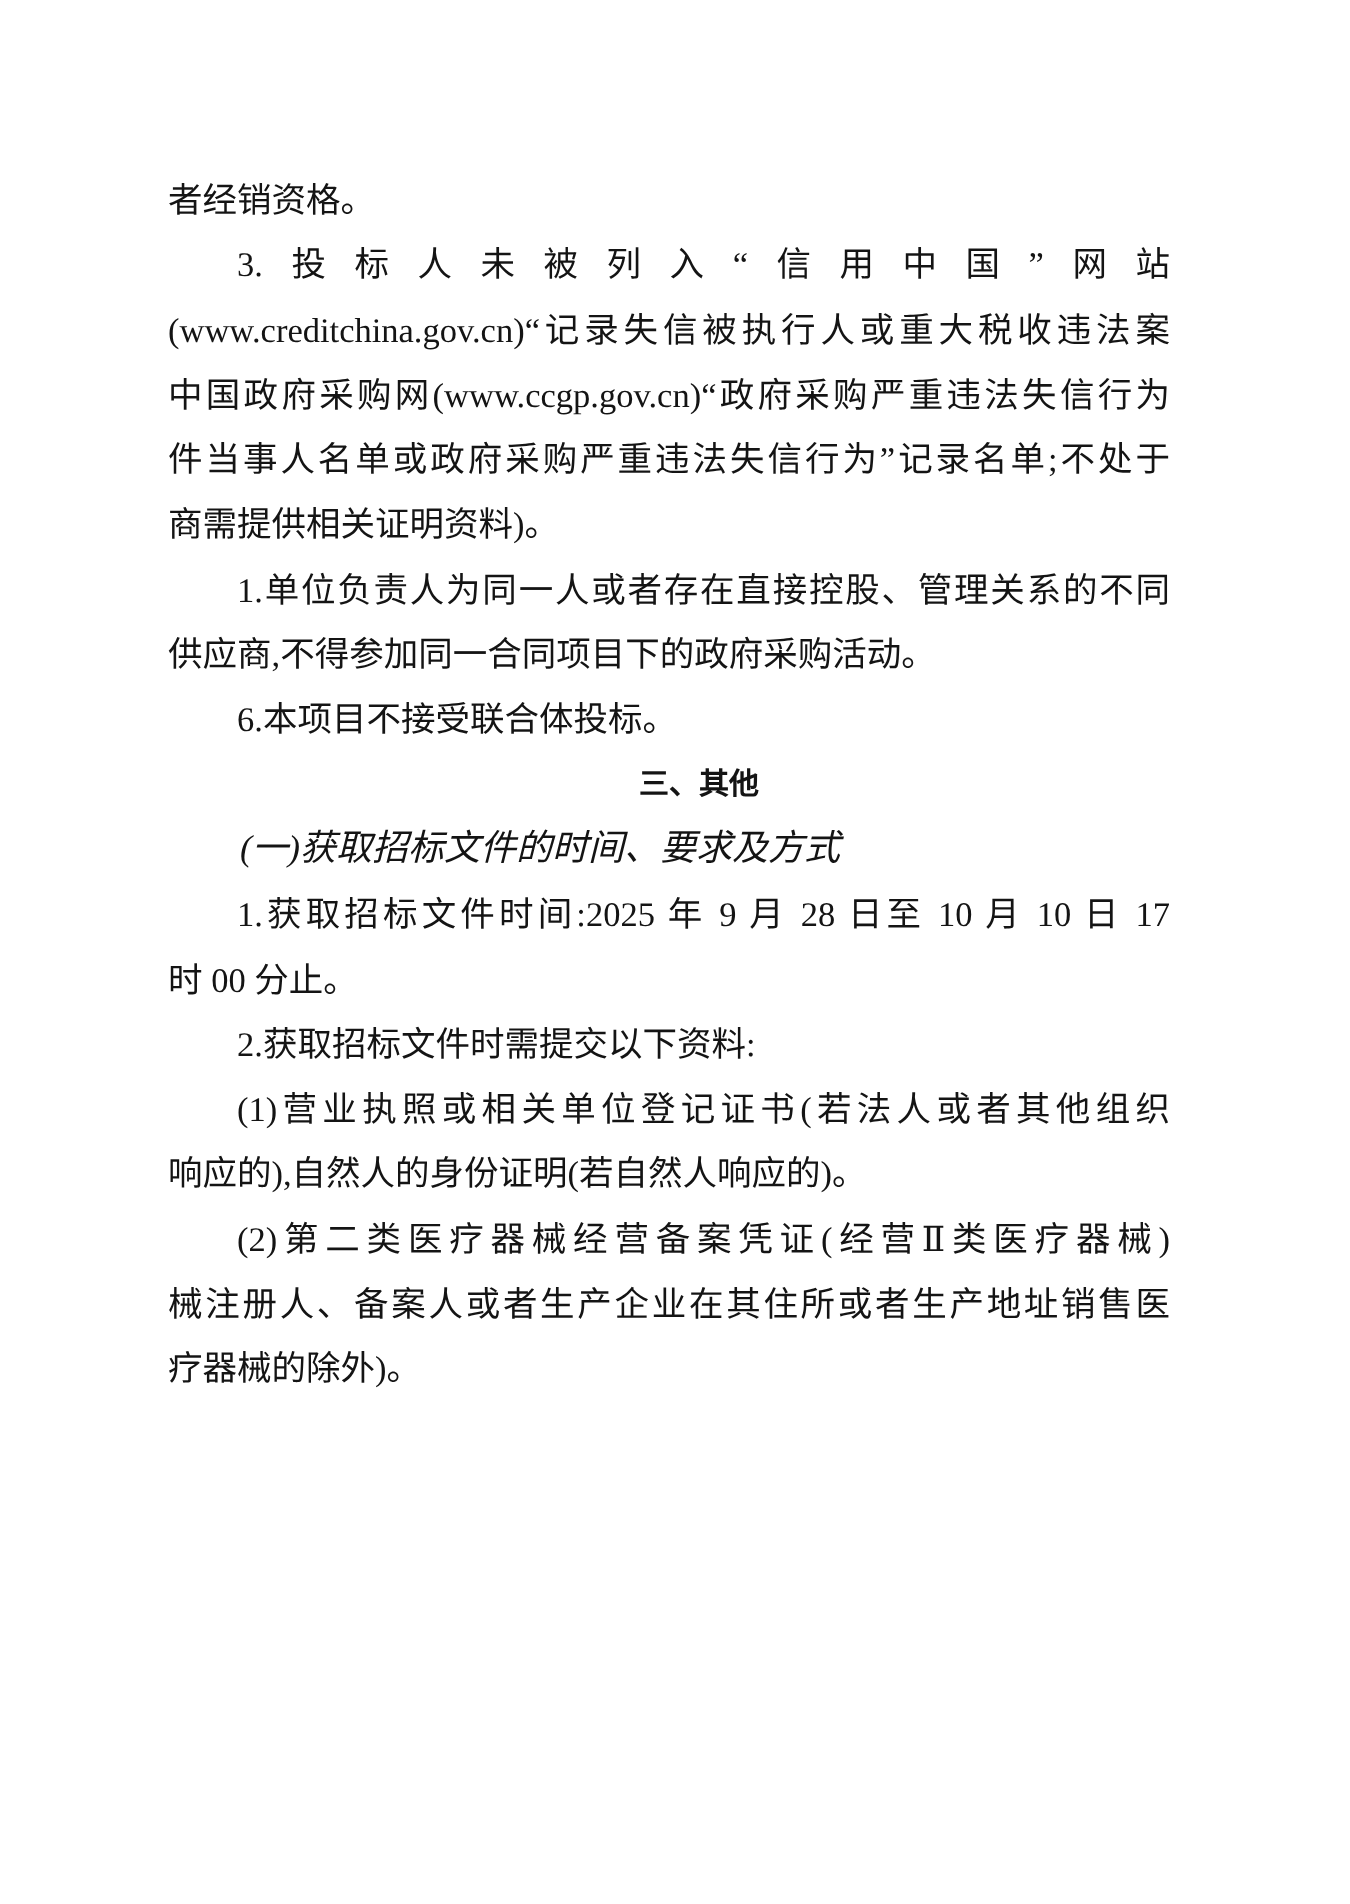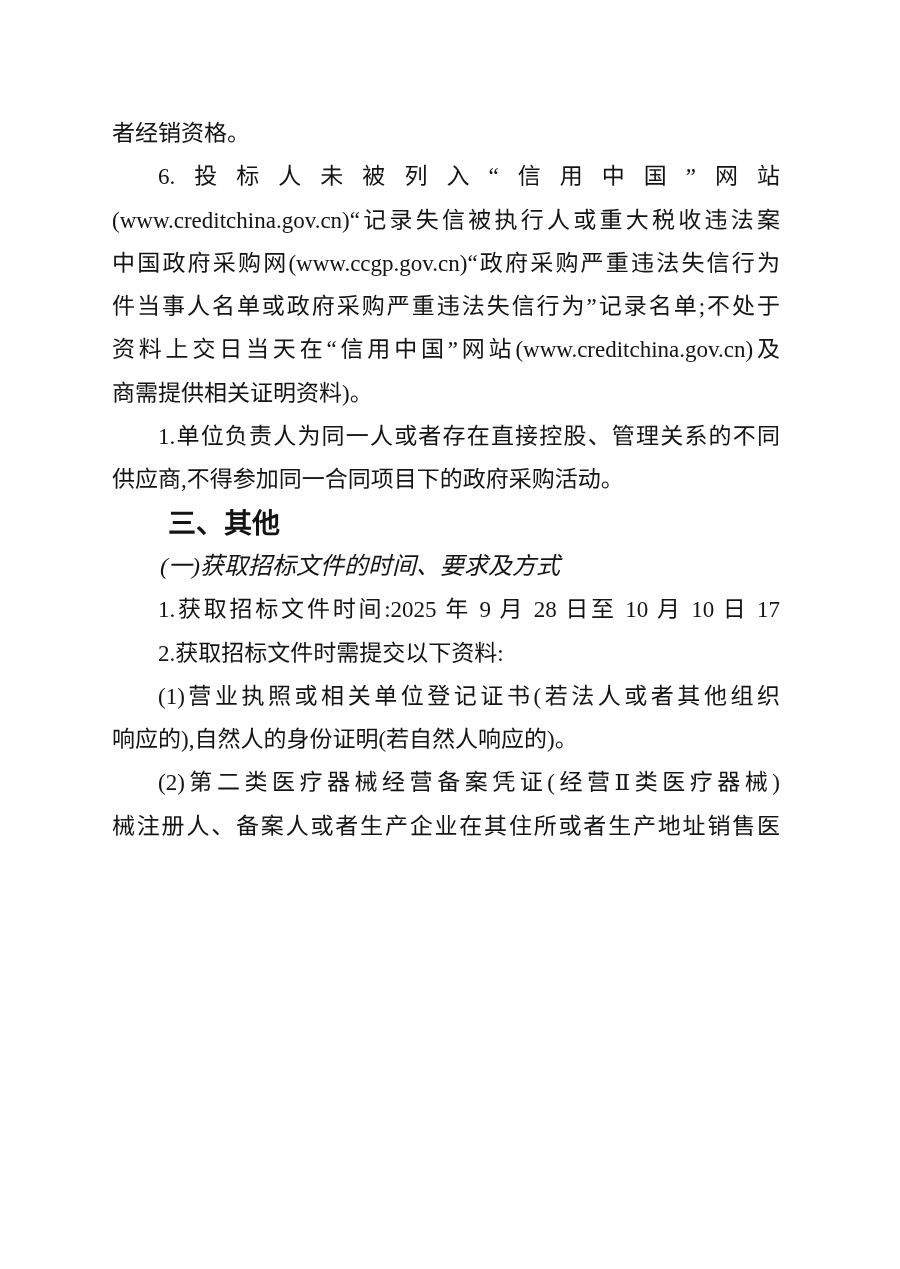--- a/index.html
+++ b/index.html
@@ -33,21 +33,22 @@
     text-indent: 2em;
   }
   .line.fill {
     text-align: justify;
     text-align-last: justify;
     -moz-text-align-last: justify;
   }
   .line.bold {
     font-weight: bold;
     font-family: "Liberation Sans", "DejaVu Sans", sans-serif;
-    font-size: 28px;
+    font-size: 20px;
+    text-align: center;
   }
   .line.kai {
     font-style: italic;
     font-size: 24px;
   }
   .page-footer {
     position: absolute;
     left: 112px;
     top: 1172px;
     width: 668px;
@@ -56,32 +57,34 @@
     color: #2a2a2a;
     letter-spacing: 2px;
   }
 </style>
 </head>
 <body>
 
 <div class="page">
   <div class="doc-body">
     <div class="line">者经销资格。</div>
-    <div class="line indent fill">6.投标人未被列入“信用中国”网站</div>
+    <div class="line indent fill">3.投标人未被列入“信用中国”网站</div>
     <div class="line fill">(www.creditchina.gov.cn)“记录失信被执行人或重大税收违法案</div>
     <div class="line fill">中国政府采购网(www.ccgp.gov.cn)“政府采购严重违法失信行为</div>
     <div class="line fill">件当事人名单或政府采购严重违法失信行为”记录名单;不处于</div>
-    <div class="line fill">资料上交日当天在“信用中国”网站(www.creditchina.gov.cn)及</div>
     <div class="line">商需提供相关证明资料)。</div>
     <div class="line indent fill">1.单位负责人为同一人或者存在直接控股、管理关系的不同</div>
     <div class="line">供应商,不得参加同一合同项目下的政府采购活动。</div>
+    <div class="line indent">6.本项目不接受联合体投标。</div>
     <div class="line indent bold">三、其他</div>
     <div class="line indent kai">(一)获取招标文件的时间、要求及方式</div>
     <div class="line indent fill">1.获取招标文件时间:2025 年 9 月 28 日至 10 月 10 日 17</div>
+    <div class="line">时 00 分止。</div>
     <div class="line indent">2.获取招标文件时需提交以下资料:</div>
     <div class="line indent fill">(1)营业执照或相关单位登记证书(若法人或者其他组织</div>
     <div class="line">响应的),自然人的身份证明(若自然人响应的)。</div>
     <div class="line indent fill">(2)第二类医疗器械经营备案凭证(经营Ⅱ类医疗器械)</div>
     <div class="line fill">械注册人、备案人或者生产企业在其住所或者生产地址销售医</div>
+    <div class="line">疗器械的除外)。</div>
   </div>
 
   <div class="page-footer">— 3 —</div>
 </div>
 
 </body></html>

